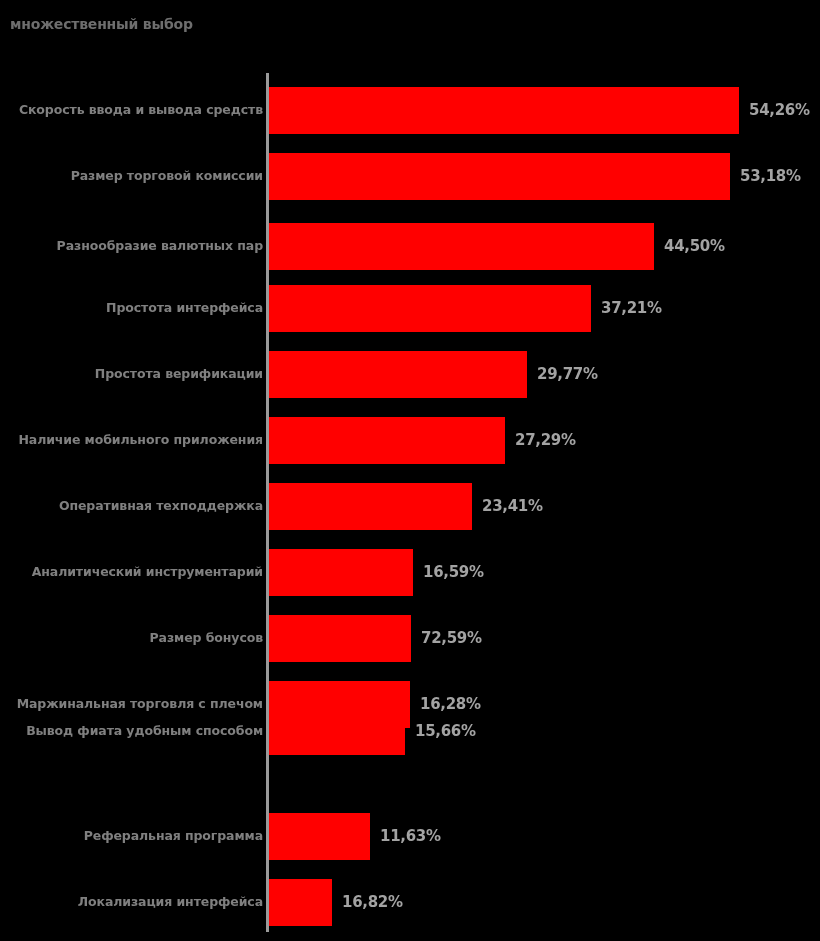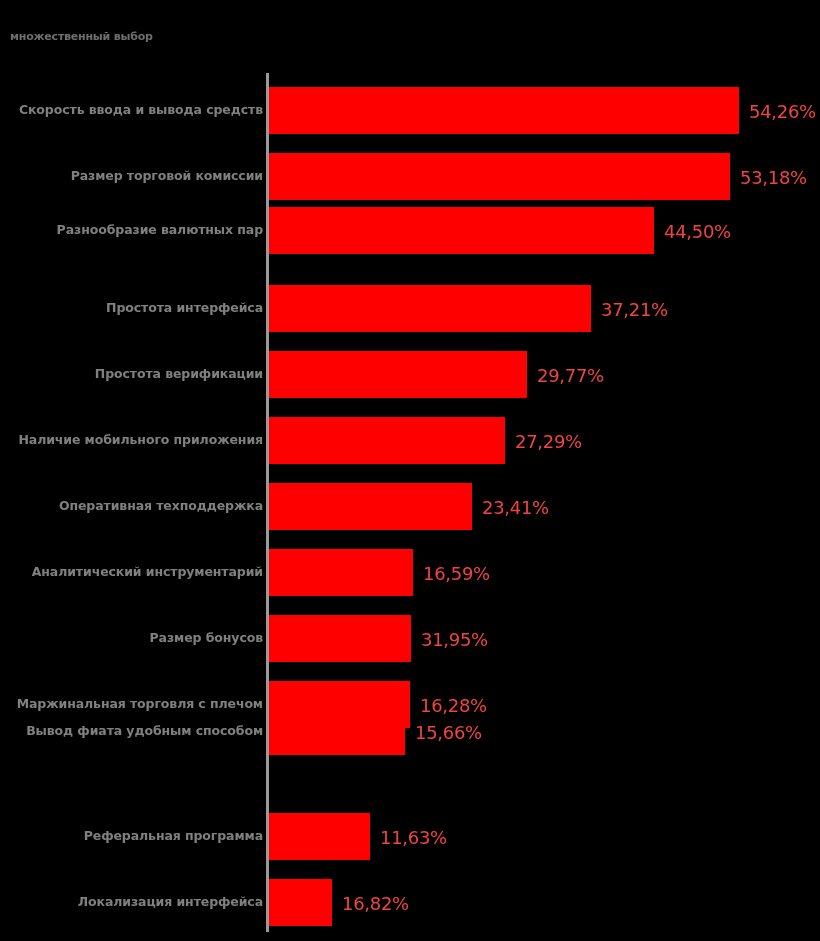--- a/index.html
+++ b/index.html
@@ -22,22 +22,22 @@
     width: 790px;
     font-size: 15.5px;
     font-weight: bold;
     color: #787878;
     letter-spacing: -0.2px;
     white-space: nowrap;
   }
   #chart-subtitle {
     position: absolute;
     left: 10px;
-    top: 30px;
-    font-size: 11px;
+    top: 16px;
+    font-size: 14px;
     font-weight: bold;
     color: #6e6e6e;
     letter-spacing: -0.2px;
     white-space: nowrap;
   }
   #plot-area {
     position: absolute;
     left: 0;
     top: 73px;
     width: 820px;
@@ -70,23 +70,23 @@
     white-space: nowrap;
     line-height: 1;
   }
   .bar-rect {
     position: absolute;
     left: 269px;
     background: #FF0000;
   }
   .bar-value {
     position: absolute;
-    font-size: 18px;
-    font-weight: normal;
-    color: #ef4444;
+    font-size: 15px;
+    font-weight: bold;
+    color: #a3a3a3;
     white-space: nowrap;
     letter-spacing: -0.3px;
     line-height: 1;
   }
 </style>
 </head>
 <body>
 
 <div id="chart-root">
 
@@ -98,21 +98,21 @@
         <div class="bar-row" style="top: 14px; height: 42px;">
           <div class="bar-label" style="top: 16.5px;">Скорость ввода и вывода средств</div>
           <div class="bar-rect" style="width: 470px; height: 47px; top: 0px; background: rgb(255, 0, 0);"></div>
           <div class="bar-value" style="left: 749px; top: 15.5px;">54,26%</div>
         </div>
         <div class="bar-row" style="top: 80px; height: 47px;">
           <div class="bar-label" style="top: 16.5px;">Размер торговой комиссии</div>
           <div class="bar-rect" style="width: 461px; height: 47px; top: 0px; background: rgb(255, 0, 0);"></div>
           <div class="bar-value" style="left: 740px; top: 15.5px;">53,18%</div>
         </div>
-        <div class="bar-row" style="top: 134px; height: 47px;">
+        <div class="bar-row" style="top: 150px; height: 47px;">
           <div class="bar-label" style="top: 16.5px;">Разнообразие валютных пар</div>
           <div class="bar-rect" style="width: 385px; height: 47px; top: 0px; background: rgb(255, 0, 0);"></div>
           <div class="bar-value" style="left: 664px; top: 15.5px;">44,50%</div>
         </div>
         <div class="bar-row" style="top: 212px; height: 47px;">
           <div class="bar-label" style="top: 16.5px;">Простота интерфейса</div>
           <div class="bar-rect" style="width: 322px; height: 47px; top: 0px; background: rgb(255, 0, 0);"></div>
           <div class="bar-value" style="left: 601px; top: 15.5px;">37,21%</div>
         </div>
         <div class="bar-row" style="top: 278px; height: 47px;">
@@ -131,21 +131,21 @@
           <div class="bar-value" style="left: 482px; top: 15.5px;">23,41%</div>
         </div>
         <div class="bar-row" style="top: 476px; height: 47px;">
           <div class="bar-label" style="top: 16.5px;">Аналитический инструментарий</div>
           <div class="bar-rect" style="width: 144px; height: 47px; top: 0px; background: rgb(255, 0, 0);"></div>
           <div class="bar-value" style="left: 423px; top: 15.5px;">16,59%</div>
         </div>
         <div class="bar-row" style="top: 542px; height: 47px;">
           <div class="bar-label" style="top: 16.5px;">Размер бонусов</div>
           <div class="bar-rect" style="width: 142px; height: 47px; top: 0px; background: rgb(255, 0, 0);"></div>
-          <div class="bar-value" style="left: 421px; top: 15.5px;">31,95%</div>
+          <div class="bar-value" style="left: 421px; top: 15.5px;">72,59%</div>
         </div>
         <div class="bar-row" style="top: 608px; height: 47px;">
           <div class="bar-label" style="top: 16.5px;">Маржинальная торговля с плечом</div>
           <div class="bar-rect" style="width: 141px; height: 47px; top: 0px; background: rgb(255, 0, 0);"></div>
           <div class="bar-value" style="left: 420px; top: 15.5px;">16,28%</div>
         </div>
         <div class="bar-row" style="top: 635px; height: 47px;">
           <div class="bar-label" style="top: 16.5px;">Вывод фиата удобным способом</div>
           <div class="bar-rect" style="width: 136px; height: 47px; top: 0px; background: rgb(255, 0, 0);"></div>
           <div class="bar-value" style="left: 415px; top: 15.5px;">15,66%</div>

